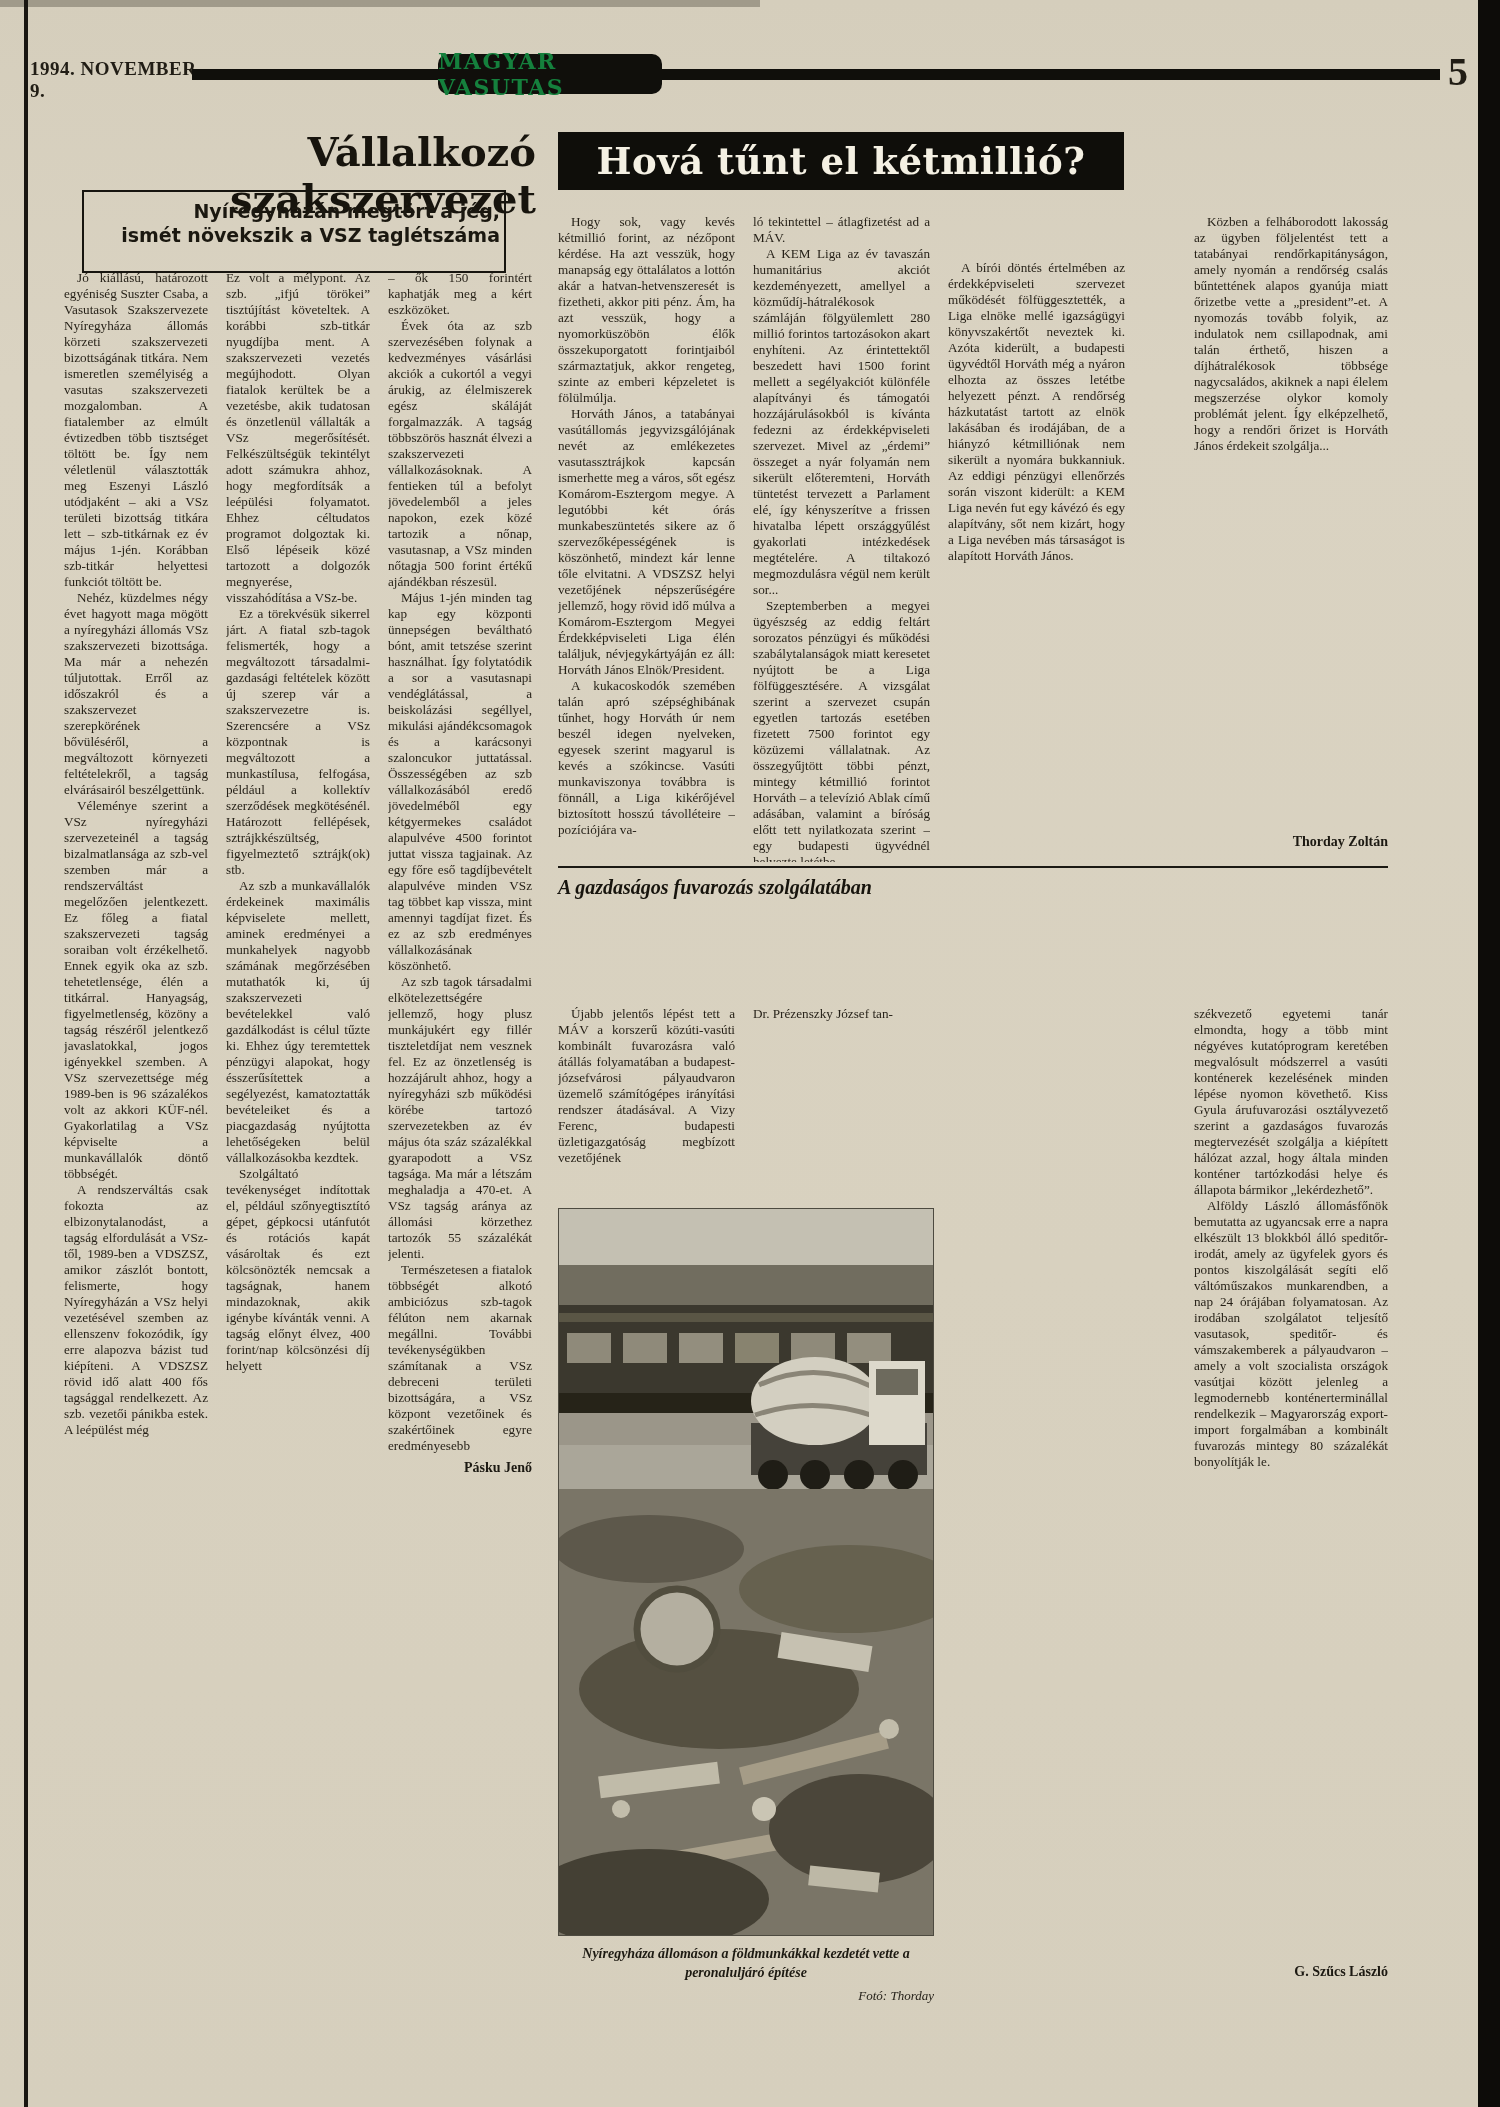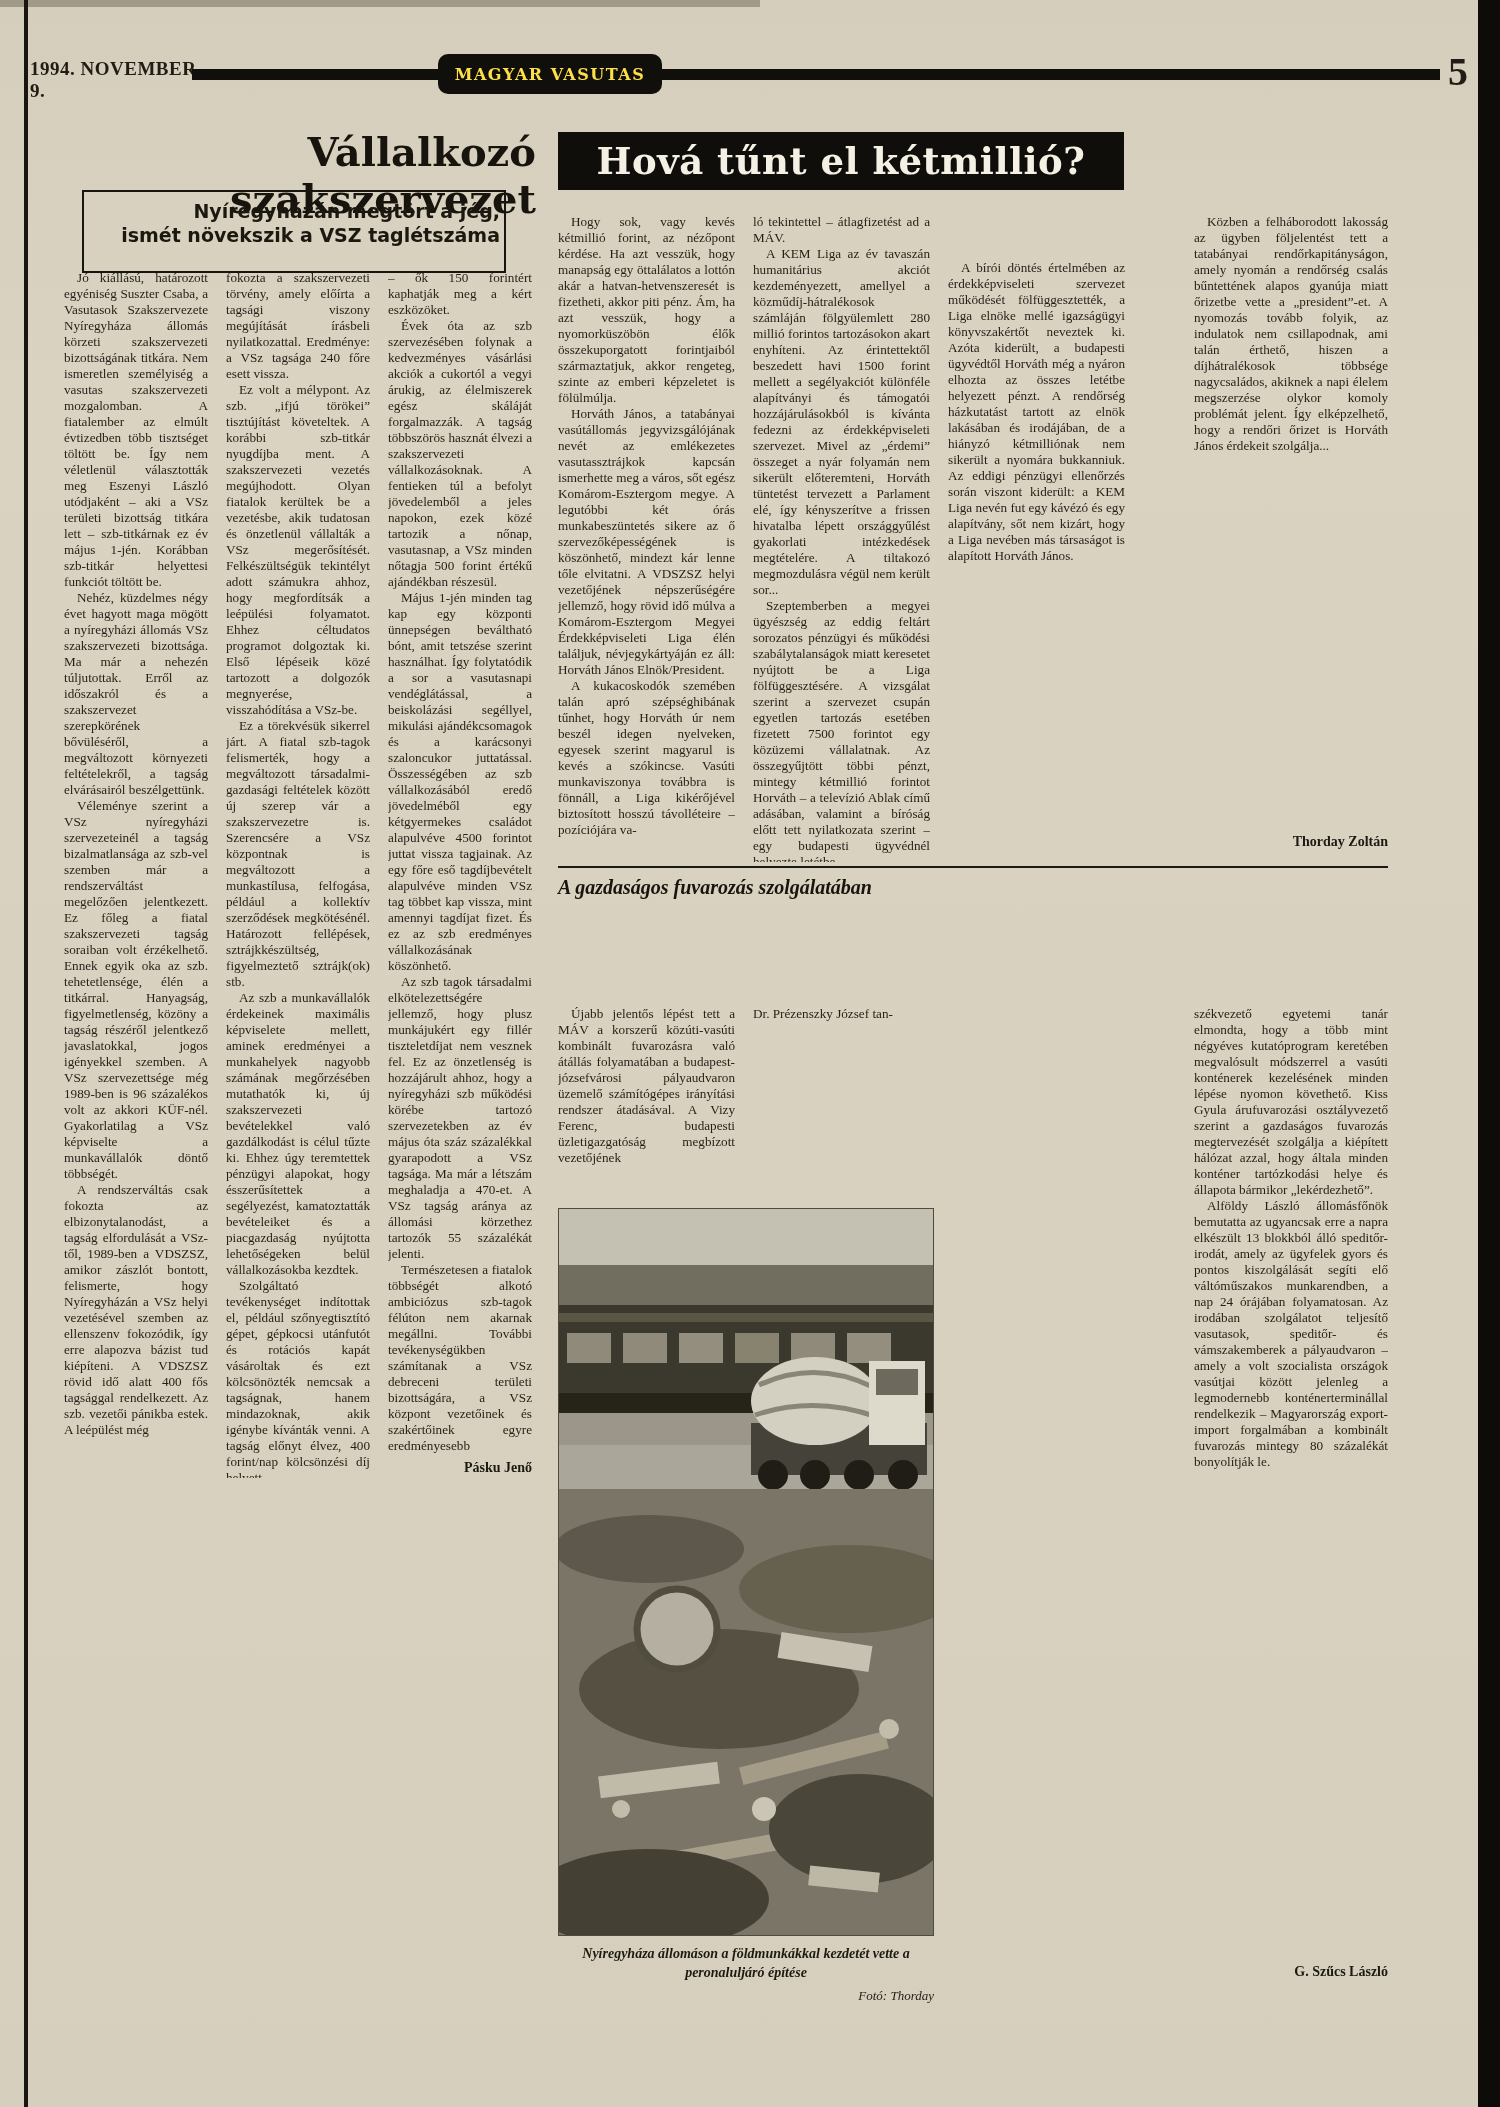--- a/index.html
+++ b/index.html
@@ -19,21 +19,21 @@
   #top-smudge{left:0;top:0;width:760px;height:7px;background:rgba(95,90,78,.45);}
   #left-line{left:24px;top:0;width:4px;height:2107px;background:#191611;}
   #right-bar{left:1478px;top:0;width:22px;height:2107px;background:#0d0c09;}
   #date{left:30px;top:58px;width:185px;font-size:19px;font-weight:bold;letter-spacing:.5px;}
   #topbar{left:192px;top:69px;width:1248px;height:11px;background:#100f0b;}
   #masthead{
     left:438px;top:54px;width:224px;height:40px;background:#100f0b;border-radius:10px;
     display:flex;align-items:center;justify-content:center;
   }
   #masthead span{
-    color:#fde047;font-weight:bold;font-size:16px;letter-spacing:1.5px;
+    color:#15803d;font-weight:bold;font-size:22px;letter-spacing:1.5px;
     font-family:"DejaVu Serif","Liberation Serif",serif;
   }
   #pagenum{left:1438px;top:48px;width:40px;font-size:40px;font-weight:bold;text-align:center;}
 
   
   .newscol{
     position:absolute;
     font-size:13.2px;line-height:16px;text-align:justify;
     overflow:hidden;color:#241f16;
   }
@@ -126,21 +126,20 @@
       <div>Nyíregyházán megtört a jég,</div>
       <div>ismét növekszik a VSZ taglétszáma</div>
     </div>
     <div class="newscol" id="a1c1">
         <p class="para">Jó kiállású, határozott egyéniség Suszter Csaba, a Vasutasok Szakszervezete Nyíregyháza állomás körzeti szakszervezeti bizottságának titkára. Nem ismeretlen személyiség a vasutas szakszervezeti mozgalomban. A fiatalember az elmúlt évtizedben több tisztséget töltött be. Így nem véletlenül választották meg Eszenyi László utódjaként – aki a VSz területi bizottság titkára lett – szb-titkárnak ez év május 1-jén. Korábban szb-titkár helyettesi funkciót töltött be.</p>
         <p class="para">Nehéz, küzdelmes négy évet hagyott maga mögött a nyíregyházi állomás VSz szakszervezeti bizottsága. Ma már a nehezén túljutottak. Erről az időszakról és a szakszervezet szerepkörének bővüléséről, a megváltozott környezeti feltételekről, a tagság elvárásairól beszélgettünk.</p>
         <p class="para">Véleménye szerint a VSz nyíregyházi szervezeteinél a tagság bizalmatlansága az szb-vel szemben már a rendszerváltást megelőzően jelentkezett. Ez főleg a fiatal szakszervezeti tagság soraiban volt érzékelhető. Ennek egyik oka az szb. tehetetlensége, élén a titkárral. Hanyagság, figyelmetlenség, közöny a tagság részéről jelentkező javaslatokkal, jogos igényekkel szemben. A VSz szervezettsége még 1989-ben is 96 százalékos volt az akkori KÜF-nél. Gyakorlatilag a VSz képviselte a munkavállalók döntő többségét.</p>
         <p class="para">A rendszerváltás csak fokozta az elbizonytalanodást, a tagság elfordulását a VSz-től, 1989-ben a VDSZSZ, amikor zászlót bontott, felismerte, hogy Nyíregyházán a VSz helyi vezetésével szemben az ellenszenv fokozódik, így erre alapozva bázist tud kiépíteni. A VDSZSZ rövid idő alatt 400 fős tagsággal rendelkezett. Az szb. vezetői pánikba estek. A leépülést még</p>
       </div>
     <div class="newscol cont" id="a1c2">
-        <p class="para">fokozta a szakszervezeti törvény, amely előírta a tagsági viszony megújítását írásbeli nyilatkozattal. Eredménye: a VSz tagsága 240 főre esett vissza.</p>
         <p class="para">Ez volt a mélypont. Az szb. „ifjú törökei” tisztújítást követeltek. A korábbi szb-titkár nyugdíjba ment. A szakszervezeti vezetés megújhodott. Olyan fiatalok kerültek be a vezetésbe, akik tudatosan és önzetlenül vállalták a VSz megerősítését. Felkészültségük tekintélyt adott számukra ahhoz, hogy megfordítsák a leépülési folyamatot. Ehhez céltudatos programot dolgoztak ki. Első lépéseik közé tartozott a dolgozók megnyerése, visszahódítása a VSz-be.</p>
         <p class="para">Ez a törekvésük sikerrel járt. A fiatal szb-tagok felismerték, hogy a megváltozott társadalmi-gazdasági feltételek között új szerep vár a szakszervezetre is. Szerencsére a VSz központnak is megváltozott a munkastílusa, felfogása, például a kollektív szerződések megkötésénél. Határozott fellépések, sztrájkkészültség, figyelmeztető sztrájk(ok) stb.</p>
         <p class="para">Az szb a munkavállalók érdekeinek maximális képviselete mellett, aminek eredményei a munkahelyek nagyobb számának megőrzésében mutathatók ki, új szakszervezeti bevételekkel való gazdálkodást is célul tűzte ki. Ehhez úgy teremtettek pénzügyi alapokat, hogy ésszerűsítettek a segélyezést, kamatoztatták bevételeiket és a piacgazdaság nyújtotta lehetőségeken belül vállalkozásokba kezdtek.</p>
         <p class="para">Szolgáltató tevékenységet indítottak el, például szőnyegtisztító gépet, gépkocsi utánfutót és rotációs kapát vásároltak és ezt kölcsönözték nemcsak a tagságnak, hanem mindazoknak, akik igénybe kívánták venni. A tagság előnyt élvez, 400 forint/nap kölcsönzési díj helyett</p>
       </div>
     <div class="newscol cont" id="a1c3">
         <p class="para">– ők 150 forintért kaphatják meg a kért eszközöket.</p>
         <p class="para">Évek óta az szb szervezésében folynak a kedvezményes vásárlási akciók a cukortól a vegyi árukig, az élelmiszerek egész skáláját forgalmazzák. A tagság többszörös hasznát élvezi a szakszervezeti vállalkozásoknak. A fentieken túl a befolyt jövedelemből a jeles napokon, ezek közé tartozik a nőnap, vasutasnap, a VSz minden nőtagja 500 forint értékű ajándékban részesül.</p>
         <p class="para">Május 1-jén minden tag kap egy központi ünnepségen beváltható bónt, amit tetszése szerint használhat. Így folytatódik a sor a vasutasnapi vendéglátással, a beiskolázási segéllyel, mikulási ajándékcsomagok és a karácsonyi szaloncukor juttatással. Összességében az szb vállalkozásából eredő jövedelméből egy kétgyermekes családot alapulvéve 4500 forintot juttat vissza tagjainak. Az egy főre eső tagdíjbevételt alapulvéve minden VSz tag többet kap vissza, mint amennyi tagdíjat fizet. És ez az szb eredményes vállalkozásának köszönhető.</p>
         <p class="para">Az szb tagok társadalmi elkötelezettségére jellemző, hogy plusz munkájukért egy fillér tiszteletdíjat nem vesznek fel. Ez az önzetlenség is hozzájárult ahhoz, hogy a nyíregyházi szb működési körébe tartozó szervezetekben az év május óta száz százalékkal gyarapodott a VSz tagsága. Ma már a létszám meghaladja a 470-et. A VSz tagság aránya az állomási körzethez tartozók 55 százalékát jelenti.</p>

